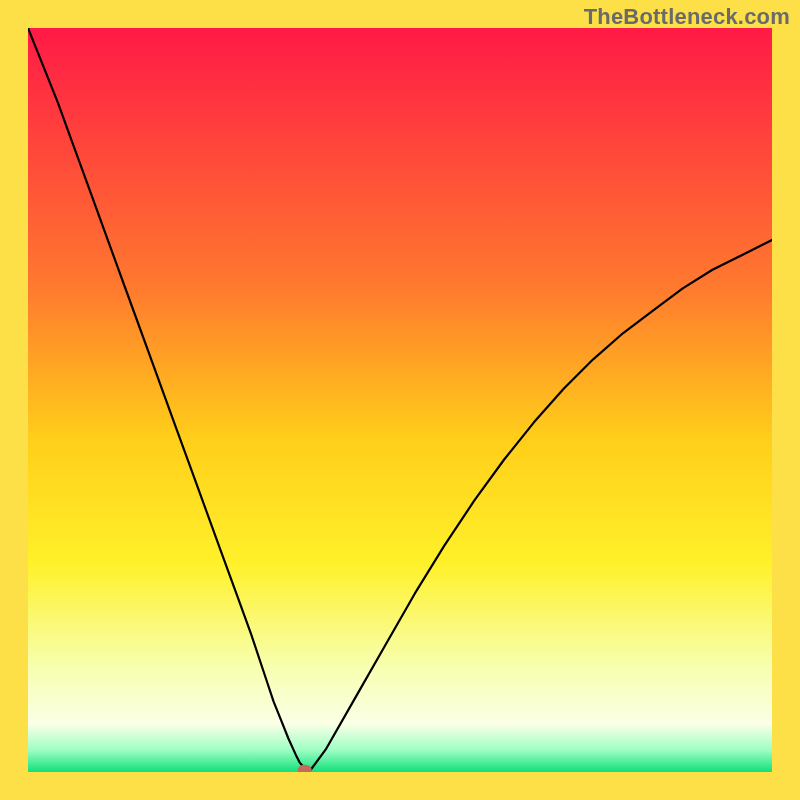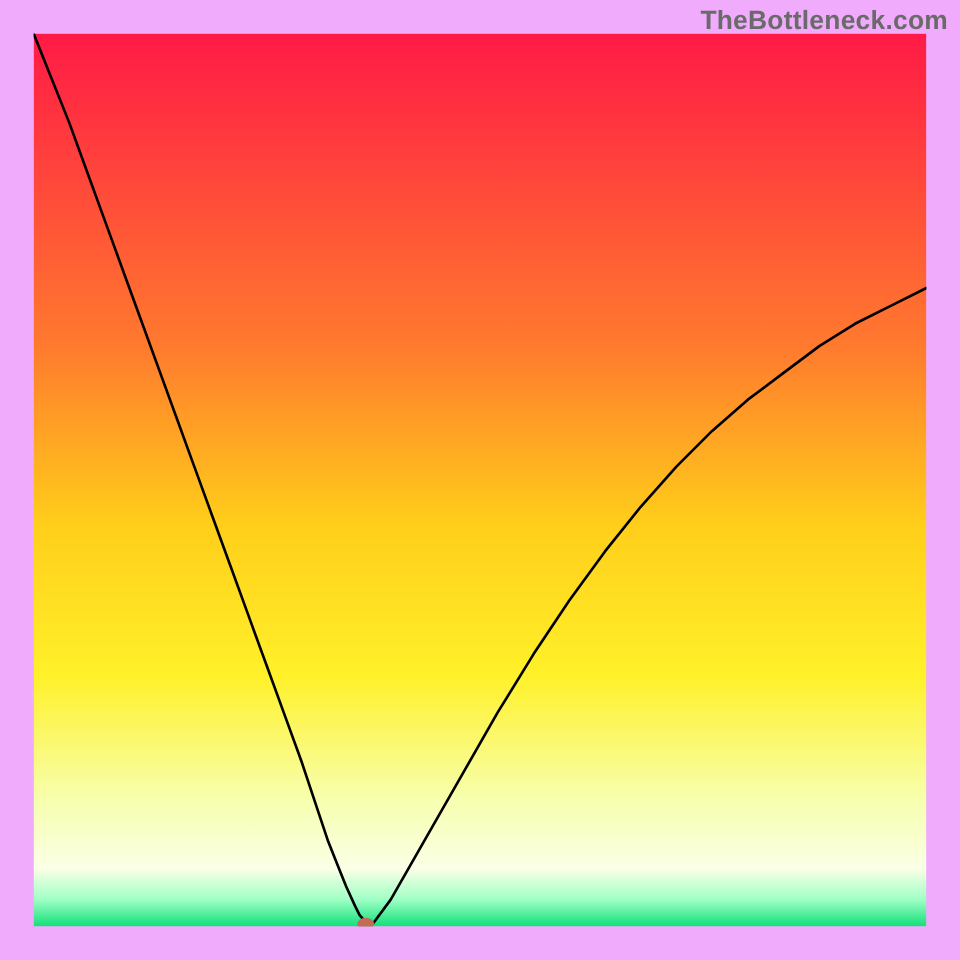--- a/index.html
+++ b/index.html
@@ -8,21 +8,21 @@
     width: 800px;
     height: 800px;
     background: #000;
     font-family: Arial, Helvetica, sans-serif;
     overflow: hidden;
   }
   .frame {
     position: relative;
     width: 800px;
     height: 800px;
-    background: #f0abfc;
+    background: #fde047;
   }
   .watermark {
     position: absolute;
     top: 4px;
     right: 10px;
     font-size: 22px;
     font-weight: 600;
     color: #6a6a6a;
     letter-spacing: 0.2px;
     z-index: 10;

